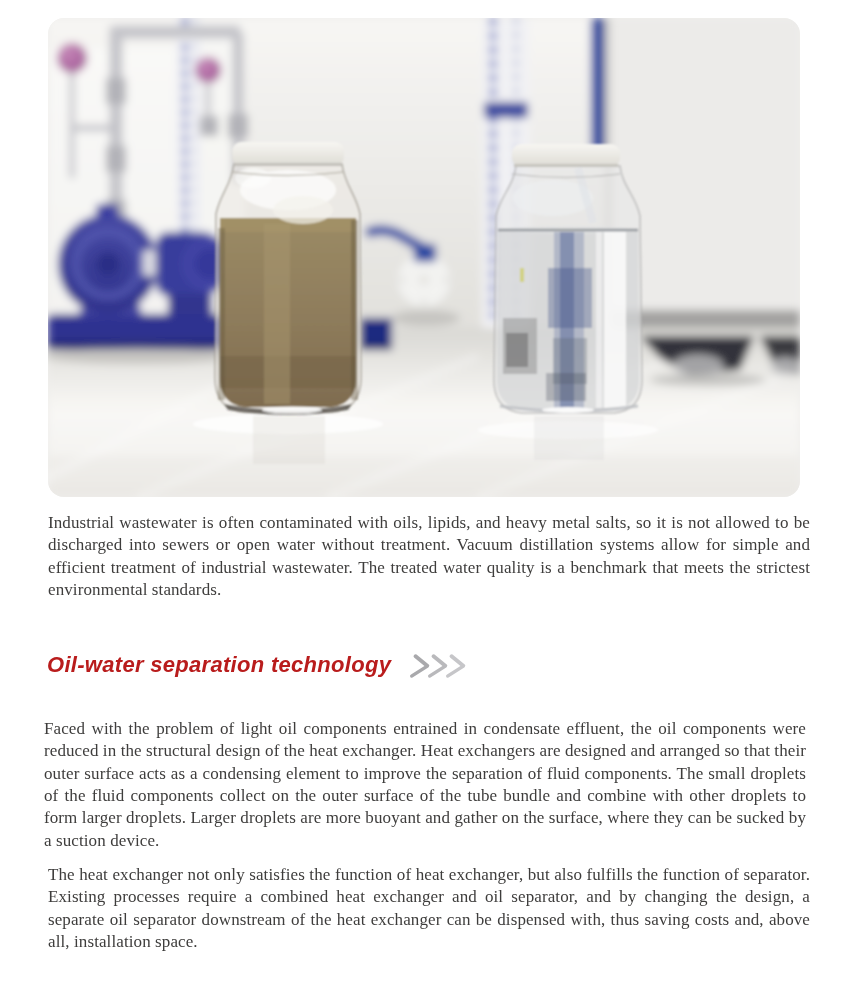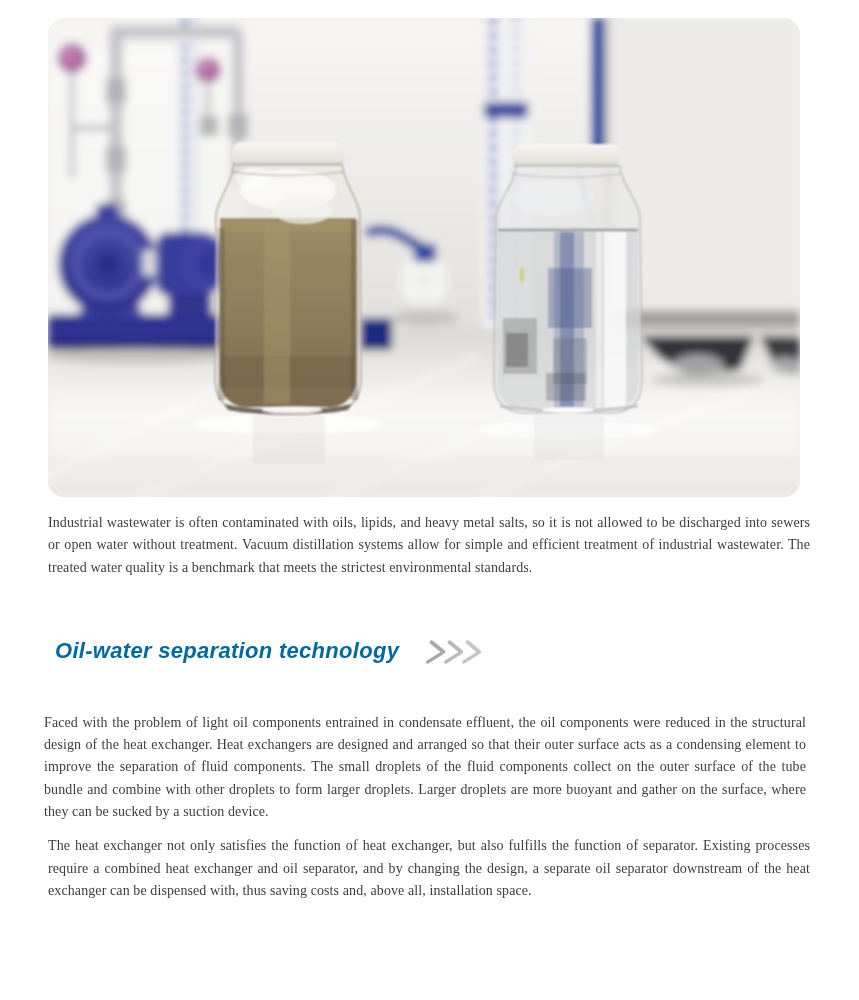--- a/index.html
+++ b/index.html
@@ -11,33 +11,33 @@
   .photo-wrap{
     margin:18px 0 0 48px;
     width:752px;height:479px;
     border-radius:16px;overflow:hidden;
     background:#efeeec;
   }
   .photo-wrap svg{display:block;}
   .para{
     width:762px;margin:15px 0 0 48px;
     text-align:justify;
-    font-size:14px;line-height:22.3px;
+    font-size:17px;line-height:22.3px;
     letter-spacing:0.1px;
   }
   .heading-row{
     margin:49px 0 0 47px;
     display:flex;align-items:center;gap:15px;
   }
   .section-title{
-    margin:8px;
+    margin:0;
     font-family:"Liberation Sans","DejaVu Sans",sans-serif;
     font-style:italic;font-weight:bold;
     font-size:22px;line-height:30px;
-    color:#0369a1;letter-spacing:0.3px;
+    color:#b91c1c;letter-spacing:0.3px;
   }
   .chevrons{flex:0 0 auto;margin-top:2px;}
   .p-body-1{margin-top:38px;margin-left:44px;}
   .p-body-2{margin-top:12px;}
 </style>
 </head>
 <body>
 
 <div class="page">
 

